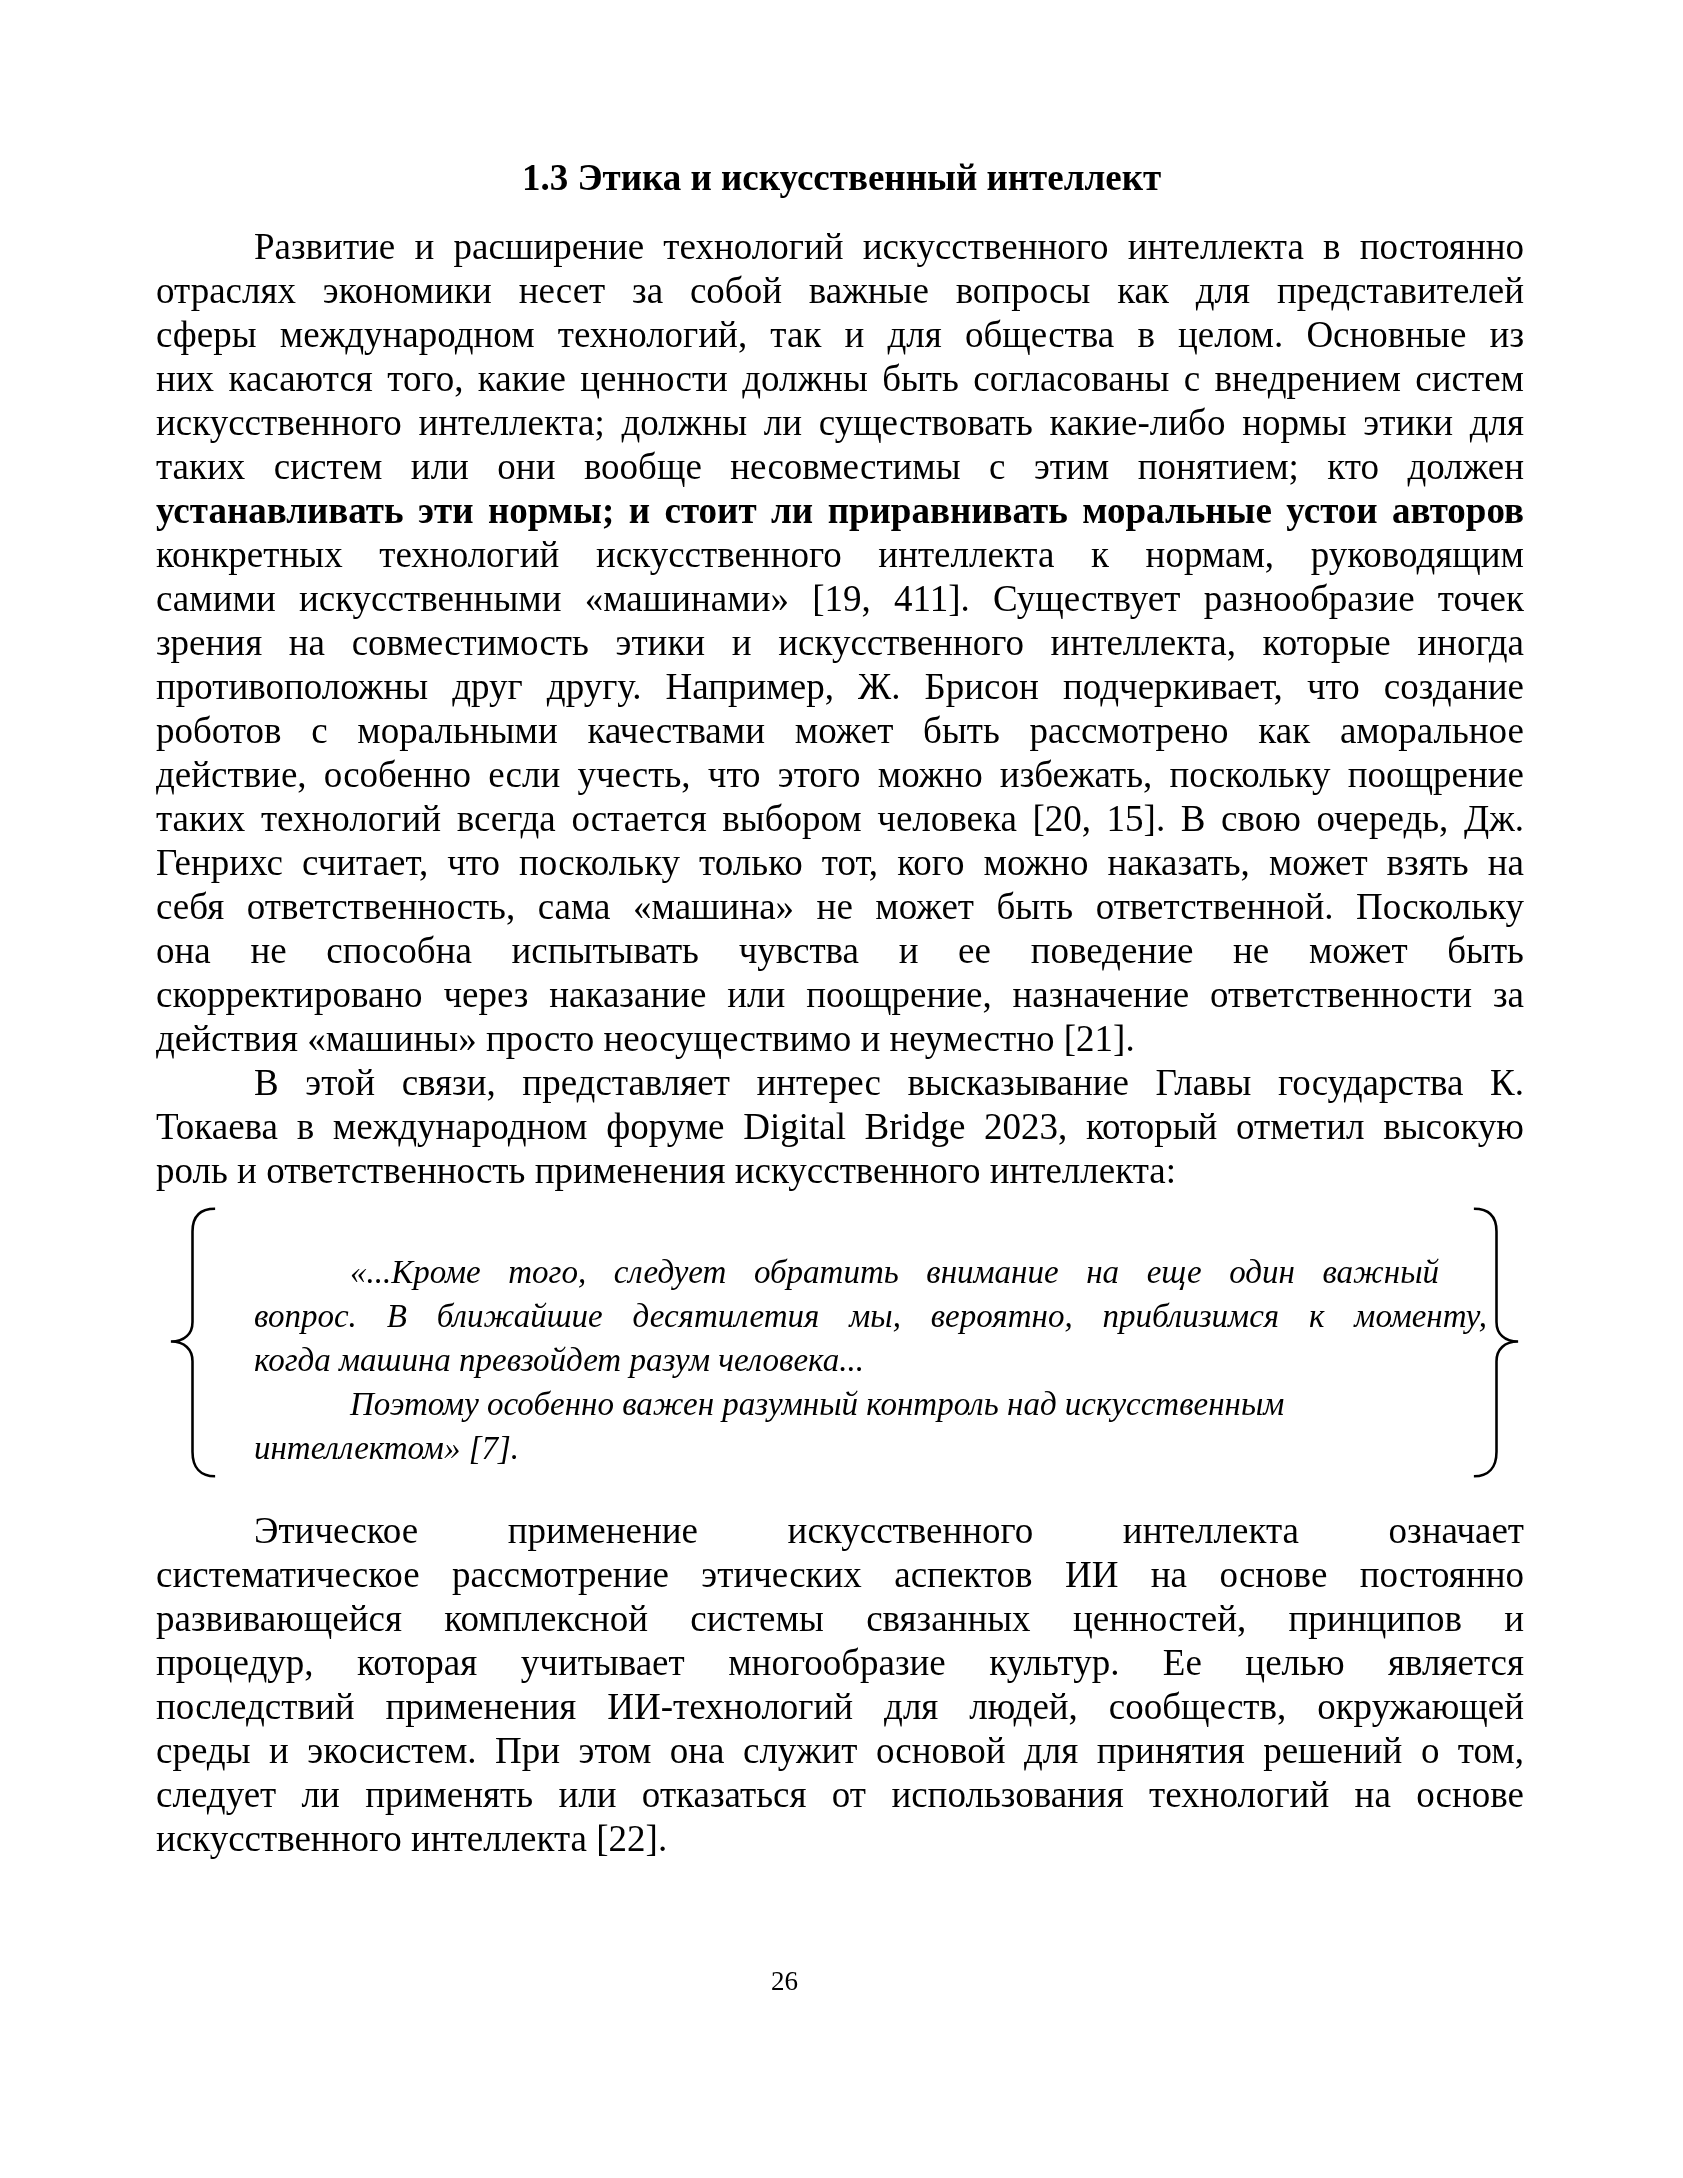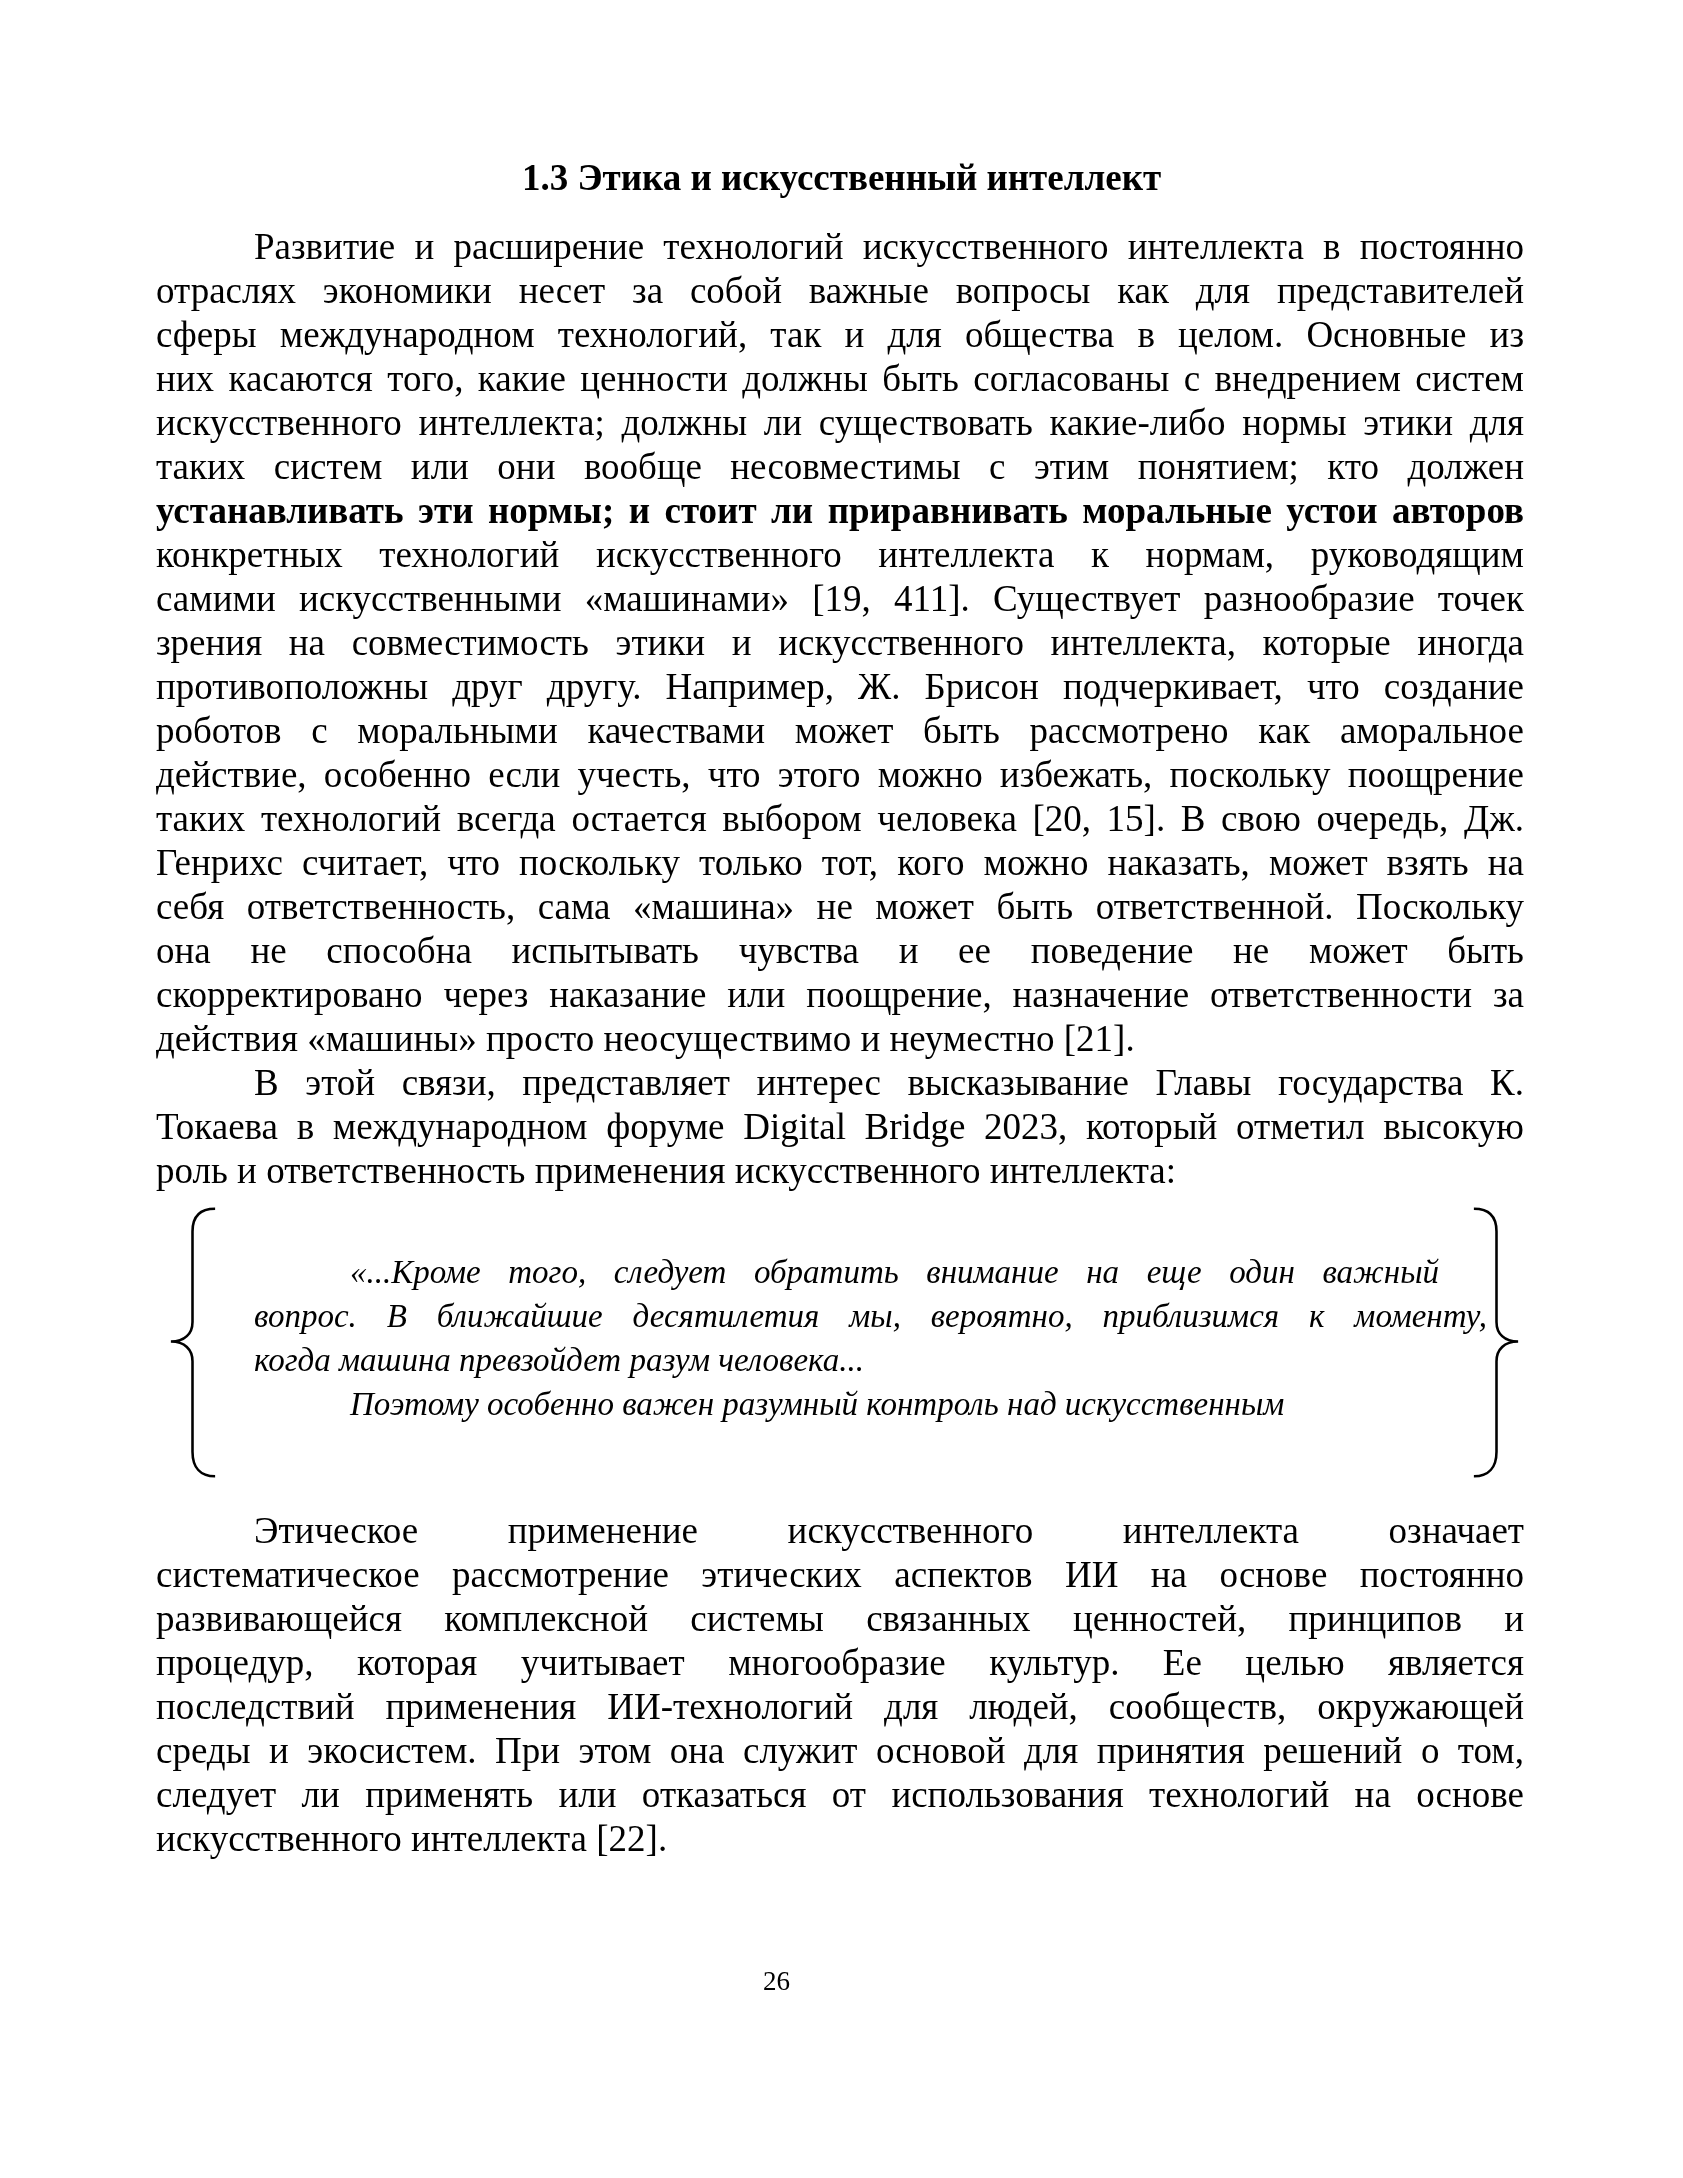--- a/index.html
+++ b/index.html
@@ -12,21 +12,21 @@
   .line { display:block; height:44px; line-height:44px; font-size:37px;
           white-space:nowrap; text-align:justify; text-align-last:justify; }
   .line.indent { padding-left:98px; }
   .line.last { text-align:left; text-align-last:left; }
   .quote { position:absolute; left:254px; width:1233px; top:1250px; font-style:italic; }
   .qline { display:block; height:44px; line-height:44px; font-size:33px;
            white-space:nowrap; text-align:justify; text-align-last:justify; }
   .qline.indent { padding-left:96px; }
   .qline.last { text-align:left; text-align-last:left;font-style:italic; }
   .brace { position:absolute; }
-  .pagenum { position:absolute; left:8px; width:1537px; top:1965px; text-align:center;
+  .pagenum { position:absolute; left:16px; width:1537px; top:1965px; text-align:center;
              font-size:27px; line-height:32px; }
 </style>
 </head>
 <body>
 
 <div class="page">
 
   <div class="title">1.3 Этика и искусственный интеллект</div>
 
   <div class="para" style="top:225px;">
@@ -57,20 +57,21 @@
 
   <svg class="brace" style="left:163px; top:1203px;" width="59" height="282" viewBox="0 0 60 285">
     <path d="M53 5 C38 5 30 12 30 28 L30 120 C30 132 22 140 8 140 C22 140 30 148 30 160 L30 252 C30 268 38 277 53 277" fill="none" stroke="#000" stroke-width="2.6"></path>
   </svg>
 
   <div class="quote">
     <span class="qline indent" style="width: 1089px; white-space: nowrap;">«...Кроме того, следует обратить внимание на еще один важный</span>
     <span class="qline" style="white-space: nowrap;">вопрос. В ближайшие десятилетия мы, вероятно, приблизимся к моменту,</span>
     <span class="qline last" style="white-space: nowrap;">когда машина превзойдет разум человека...</span>
     <span class="qline indent last" style="white-space: nowrap;">Поэтому особенно важен разумный контроль над искусственным</span>
+    <span class="qline last" style="white-space: nowrap;">интеллектом» [7].</span>
   </div>
 
   <svg class="brace" style="left:1467px; top:1203px;" width="59" height="282" viewBox="0 0 60 285">
     <path d="M7 5 C22 5 30 12 30 28 L30 120 C30 132 38 140 52 140 C38 140 30 148 30 160 L30 252 C30 268 22 277 7 277" fill="none" stroke="#000" stroke-width="2.6"></path>
   </svg>
 
   <div class="para" style="top:1509px;">
     <span class="line indent" style="white-space: nowrap;">Этическое применение искусственного интеллекта означает</span>
     <span class="line" style="white-space: nowrap;">систематическое рассмотрение этических аспектов ИИ на основе постоянно</span>
     <span class="line" style="white-space: nowrap;">развивающейся комплексной системы связанных ценностей, принципов и</span>

